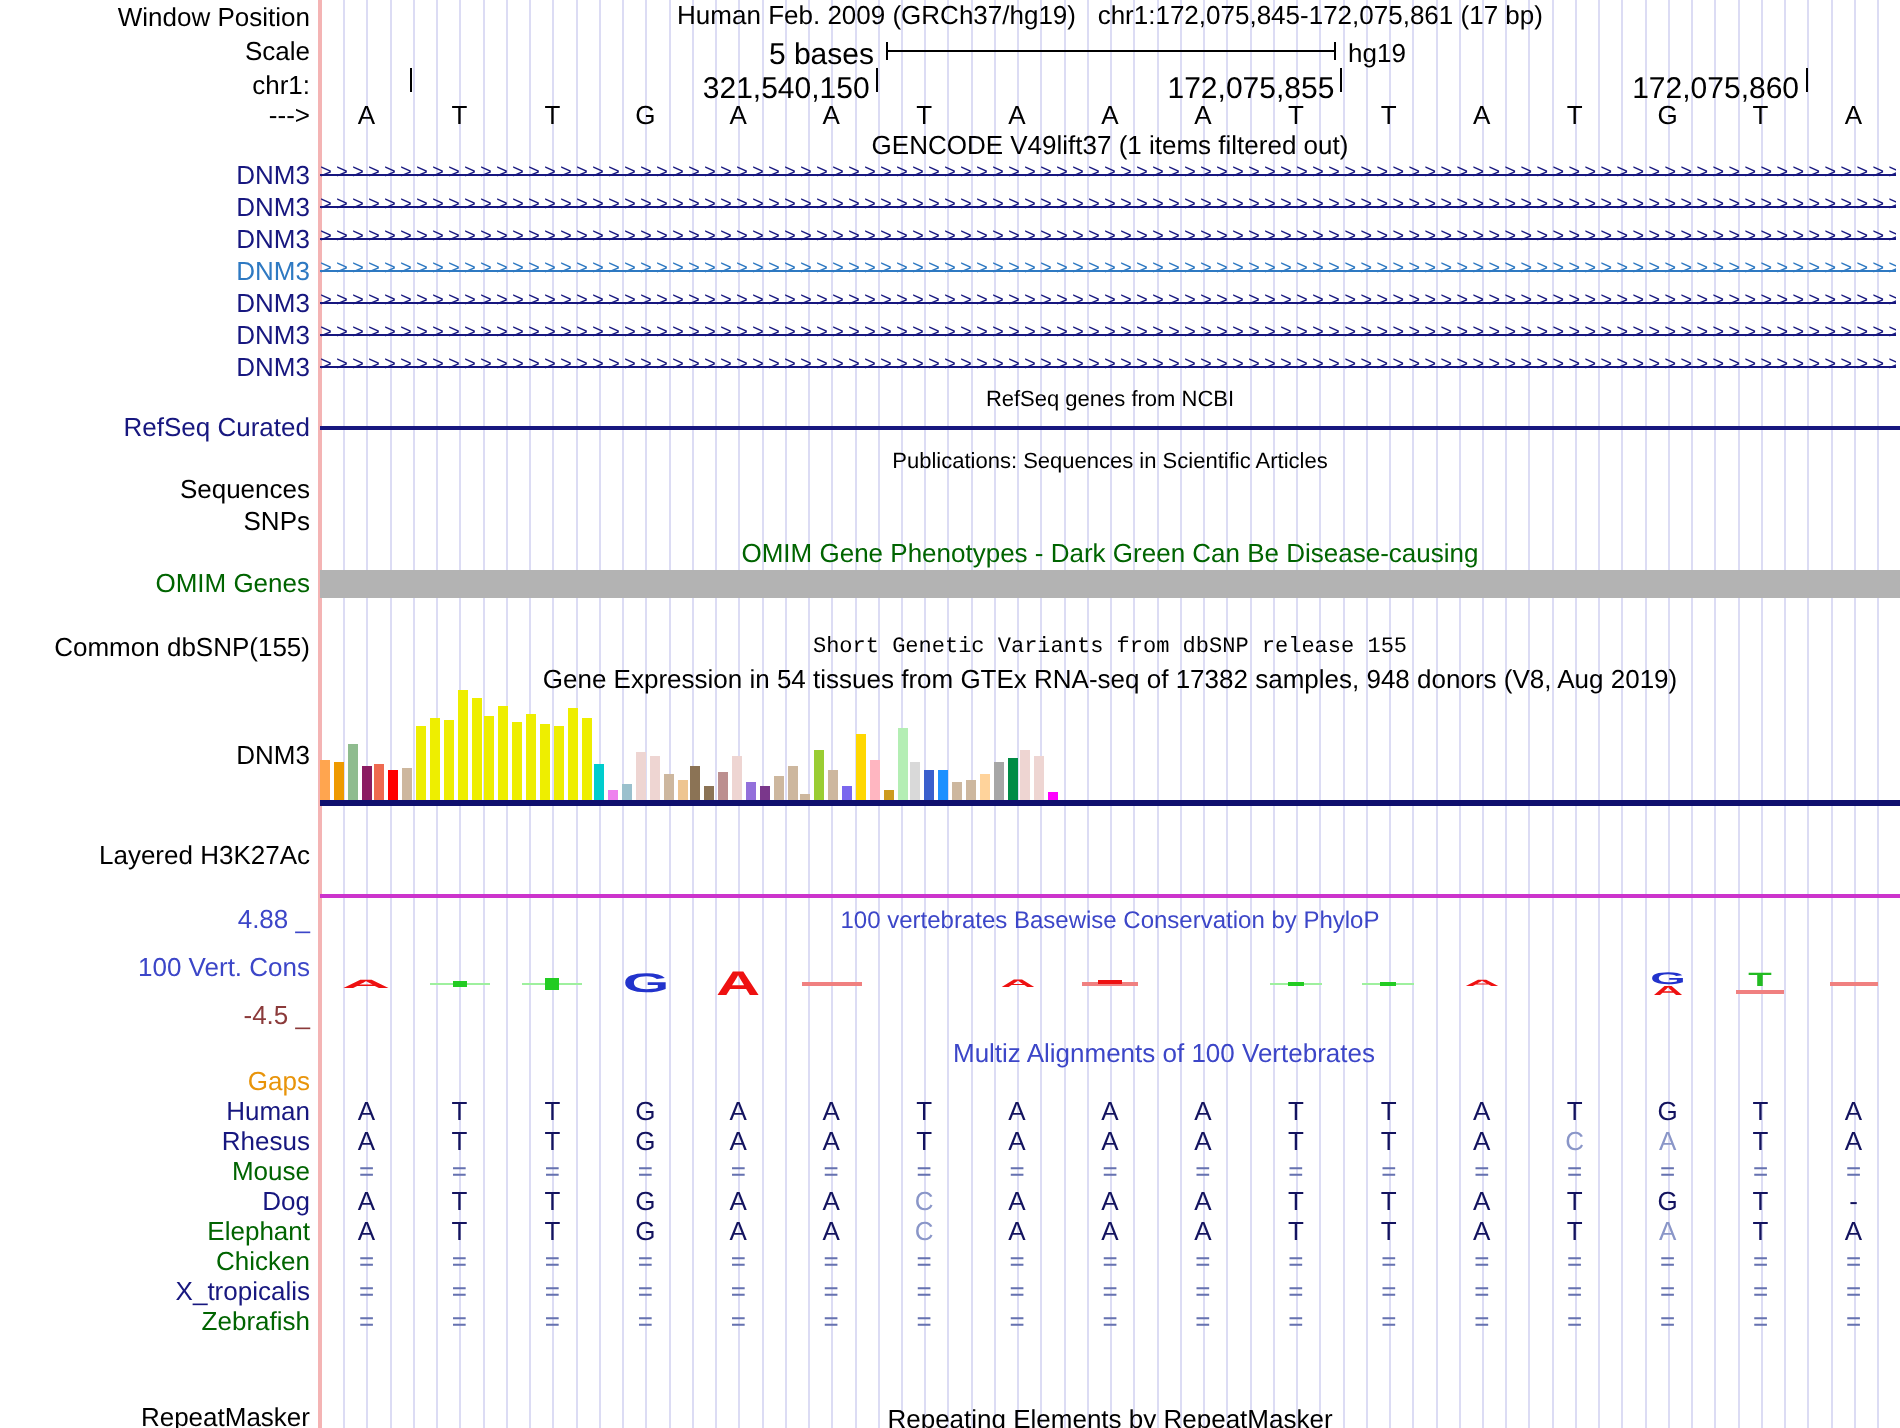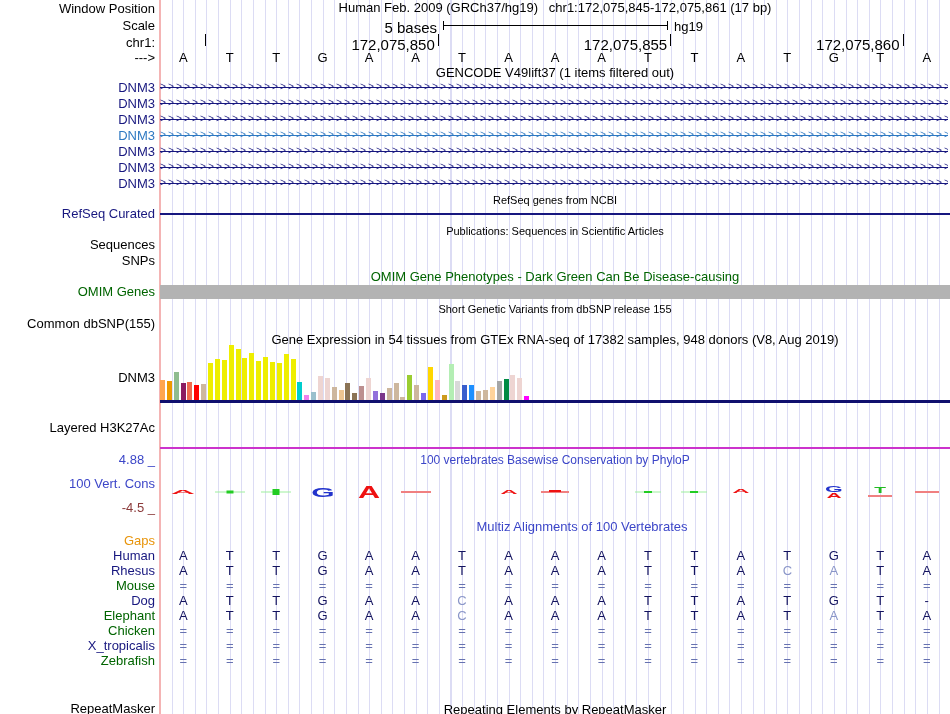--- a/index.html
+++ b/index.html
@@ -44,21 +44,21 @@
   <div class="rlabel" style="top:19px;left:160px;width:277px;">5 bases</div>
   <div class="scalebracket" style="left:443px;top:21px;width:223px;">
       <div class="mid"></div>
     </div>
   <div style="position:absolute;left:674px;top:19px;">hg19</div>
 
   <div class="lbl" style="top:36px;">chr1:</div>
   <div id="ruler">
       <div class="tick" style="left: 205.471px; top: 34px;"></div>
       <div class="tick" style="left: 437.824px; top: 34px;"></div>
-      <div class="rlabel" style="left: 314.824px; top: 36px; width: 120px;">172,075,850</div>
+      <div class="rlabel" style="left: 314.824px; top: 36px; width: 120px;">321,540,150</div>
       <div class="tick" style="left: 670.176px; top: 34px;"></div>
       <div class="rlabel" style="left: 547.176px; top: 36px; width: 120px;">172,075,855</div>
       <div class="tick" style="left: 902.529px; top: 34px;"></div>
       <div class="rlabel" style="left: 779.529px; top: 36px; width: 120px;">172,075,860</div>
     </div>
 
   <div class="lbl" style="top:51px;">---&gt;</div>
   <div id="base-row">
       <div class="base" style="left: 160px; top: 50px; width: 46.4706px;">A</div>
       <div class="base" style="left: 206.471px; top: 50px; width: 46.4706px;">T</div>
@@ -123,21 +123,21 @@
   <div class="hrule" style="top:213px;height:2px;background:#17177f;"></div>
 
   <div class="ctitle small" style="top:225px;">Publications: Sequences in Scientific Articles</div>
   <div class="lbl" style="top:238px;">Sequences</div>
   <div class="lbl" style="top:254px;">SNPs</div>
 
   <div class="ctitle green" style="top:270px;">OMIM Gene Phenotypes - Dark Green Can Be Disease-causing</div>
   <div class="lbl green" style="top:285px;">OMIM Genes</div>
   <div class="hrule" style="top:285px;height:14px;background:#b3b3b3;"></div>
 
-  <div class="ctitle small" style="top:303px;">Short Genetic Variants from dbSNP release 155</div>
+  <div class="ctitle small" style="top:318px;font-family:Liberation Mono, monospace;">Short Genetic Variants from dbSNP release 155</div>
   <div class="lbl" style="top:317px;">Common dbSNP(155)</div>
 
   <div class="ctitle" style="top:333px;">Gene Expression in 54 tissues from GTEx RNA-seq of 17382 samples, 948 donors (V8, Aug 2019)</div>
   <div class="lbl" style="top:371px;">DNM3</div>
   <div id="gtex-bars">
       <div class="bar" style="left: 160px; top: 380px; height: 20px; background: rgb(255, 165, 79);"></div>
       <div class="bar" style="left: 166.87px; top: 381px; height: 19px; background: rgb(238, 154, 0);"></div>
       <div class="bar" style="left: 173.74px; top: 372px; height: 28px; background: rgb(143, 188, 143);"></div>
       <div class="bar" style="left: 180.61px; top: 383px; height: 17px; background: rgb(139, 28, 98);"></div>
       <div class="bar" style="left: 187.48px; top: 382px; height: 18px; background: rgb(238, 106, 80);"></div>

